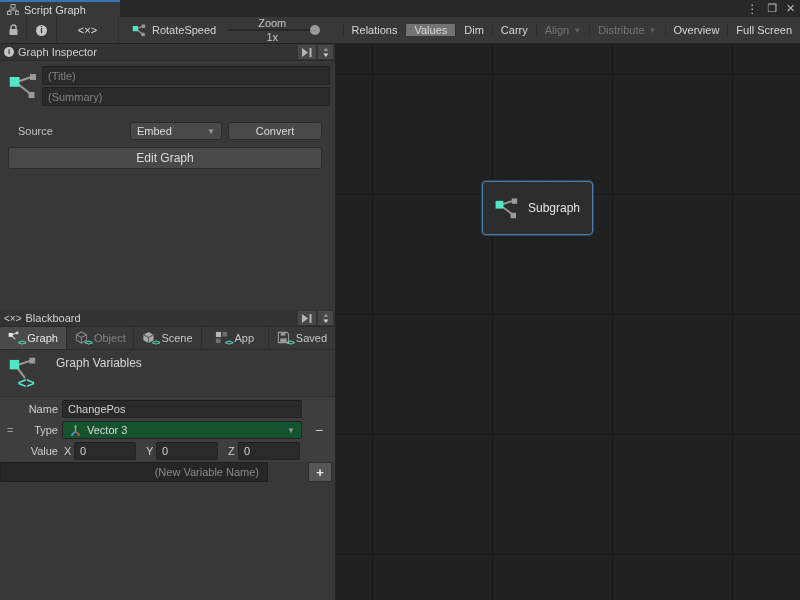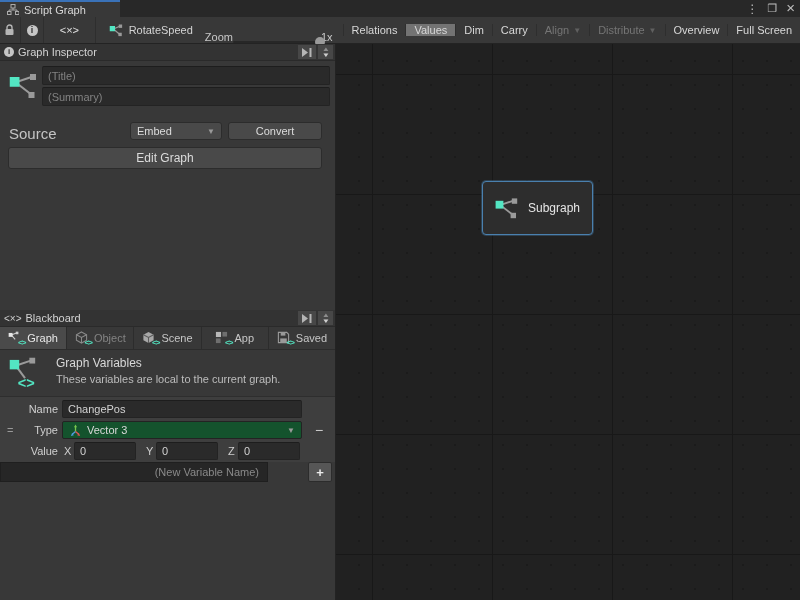--- a/index.html
+++ b/index.html
@@ -33,21 +33,21 @@
   }
   .tb-btn {
     display:flex; align-items:center; justify-content:center; gap:4px;
     padding:0 8px; border-right:1px solid #2e2e2e; cursor:pointer; white-space:nowrap;
   }
   .tb-btn.sq { width:27px; padding:0; }
   .tb-btn.var-btn { width:62px; }
   .tb-btn.pressed { background:#737373; }
   .tb-btn.disabled { color:#757575; cursor:default; }
   .tb-breadcrumb { display:flex; align-items:center; gap:5px; padding:0 12px 0 13px; color:#d4d4d4; }
-  .tb-zoom { display:flex; align-items:flex-end; padding-right:10px; }
+  .tb-zoom { display:flex; align-items:center; padding-right:10px;flex-direction:column; }
   .zoom-track { position:relative; width:88px; height:2px; background:#272727; border-radius:1px; }
   .zoom-handle { position:absolute; right:-4px; top:-4px; width:10px; height:10px; border-radius:50%; background:#9a9a9a; cursor:pointer; }
   .tb-right { display:flex; align-items:center; margin-left:auto; }
   .tb-right .tb-btn { border-left:1px solid #2e2e2e; border-right:none; }
   .caret { font-size:8px; color:#9a9a9a; margin-top:1px; }
   .disabled .caret { color:#606060; }
   .glyph-angle { letter-spacing:0; font-size:11px; color:#e0e0e0; }
 
   
   .panel { position:absolute; left:0; top:44px; width:336px; height:556px; background:#383838; border-right:1px solid #232323; }
@@ -66,21 +66,21 @@
     background:#2a2a2a; border:1px solid #232323; border-top-color:#1d1d1d;
     color:#d2d2d2; font-size:11px; padding:0 5px; height:19px; border-radius:2px;
     font-family:"Liberation Sans", sans-serif; outline:none;
   }
   .text-input::placeholder { color:#828282; }
 
   
   .insp-icon { position:absolute; left:9px; top:26px; }
   .insp-title   { position:absolute; left:42px; top:22px; width:288px; }
   .insp-summary { position:absolute; left:42px; top:43px; width:288px; }
-  .src-label { position:absolute; left:9px; top:81px; font-size:15px; color:#c4c4c4; }
+  .src-label { position:absolute; left:18px; top:81px; font-size:11px; color:#c4c4c4; }
   .dropdown {
     background:#494949; border:1px solid #2c2c2c; border-radius:3px;
     display:flex; align-items:center; justify-content:space-between;
     padding:0 6px; font-size:11px; color:#dcdcdc; cursor:pointer;
   }
   .src-dropdown { position:absolute; left:130px; top:78px; width:92px; height:18px; }
   .btn {
     background:#494949; border:1px solid #2c2c2c; border-radius:3px;
     display:flex; align-items:center; justify-content:center;
     font-size:11px; color:#dcdcdc; cursor:pointer;
@@ -365,21 +365,20 @@
     <div class="gv-icon">
       <svg width="32" height="34" viewBox="0 0 22 23">
         <line x1="6" y1="6" x2="15" y2="3" stroke="#9a9a9a" stroke-width="1.4"></line>
         <line x1="5" y1="7" x2="11" y2="15" stroke="#9a9a9a" stroke-width="1.4"></line>
         <rect x="0.5" y="2.5" width="6.5" height="6.5" fill="#53e6c3"></rect>
         <rect x="14" y="1" width="4" height="4" fill="#9a9a9a"></rect>
         <text x="6" y="22" font-size="10" font-weight="bold" fill="#53e6c3" font-family="Liberation Sans, sans-serif">&lt;&gt;</text>
       </svg>
     </div>
     <div class="gv-title">Graph Variables</div>
-    <div class="gv-desc">These variables are local to the current graph.</div>
     <div class="gv-divider"></div>
 
     <div class="var-block">
       <span class="drag-handle">=</span>
       <span class="var-label" style="left:6px; top:6px;">Name</span>
       <input class="text-input var-name-input" value="ChangePos" style="">
       <span class="var-label" style="left:6px; top:27px;">Type</span>
       <div class="type-dropdown">
         <svg width="13" height="13" viewBox="0 0 14 14">
           <line x1="7" y1="8" x2="7" y2="2.5" stroke="#7ac74f" stroke-width="1.4"></line>

